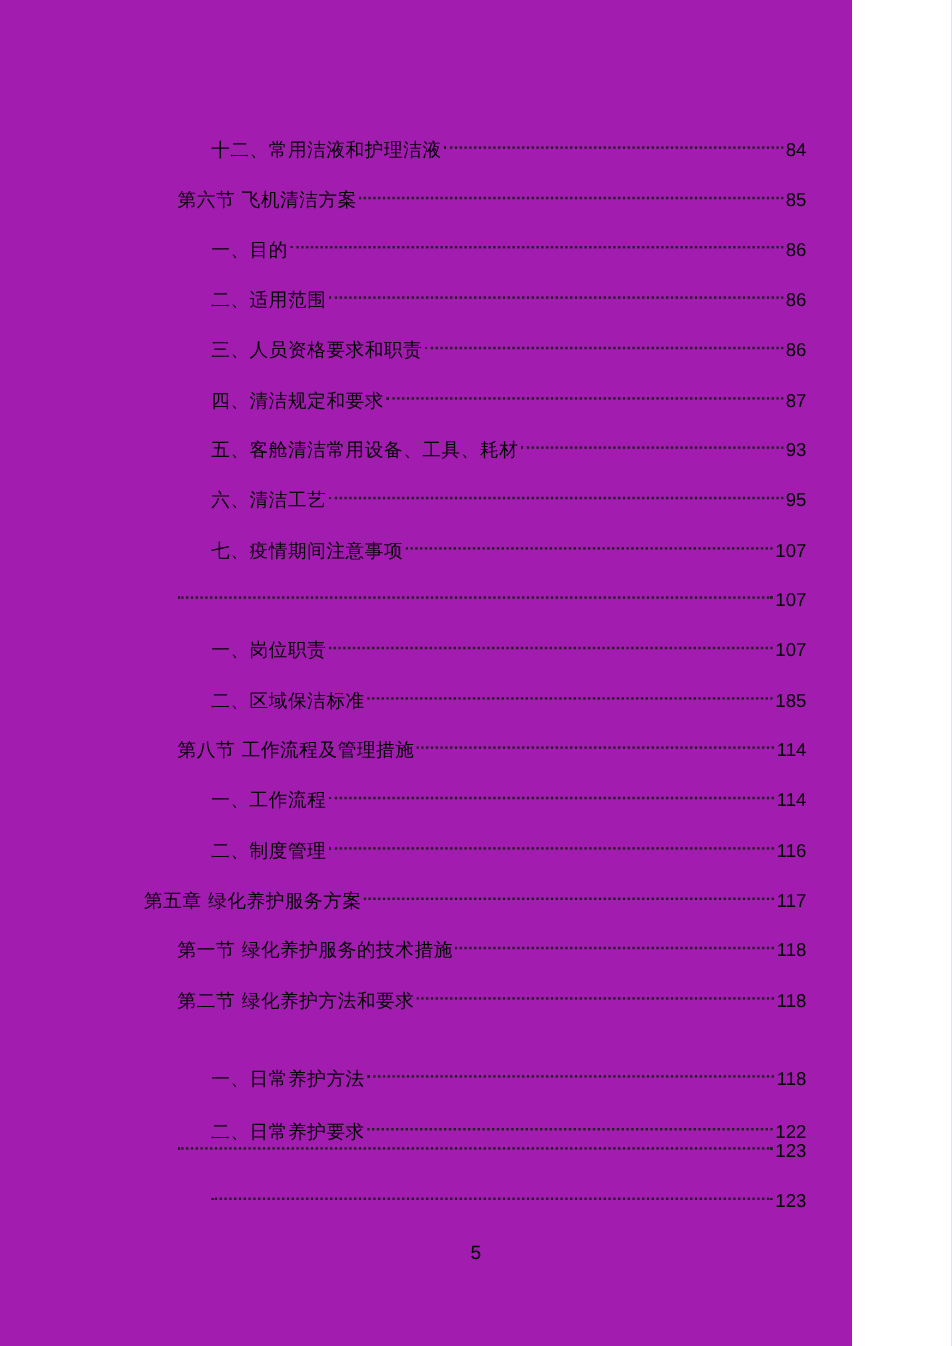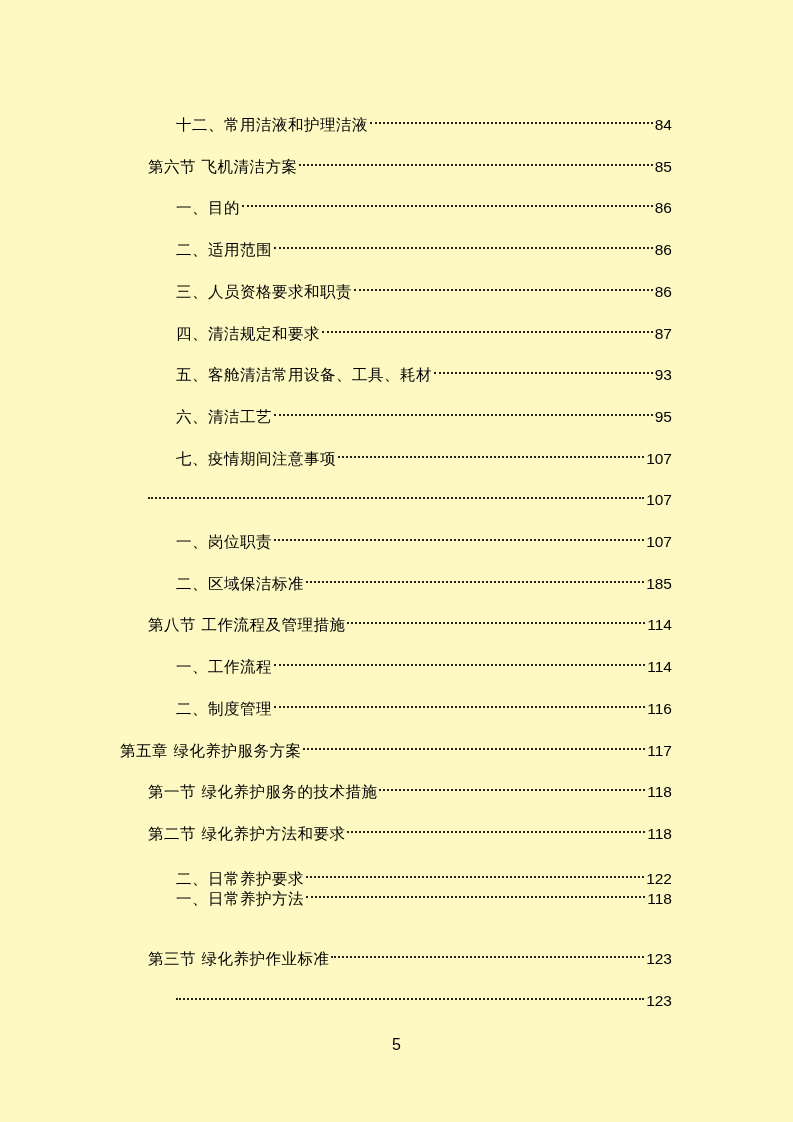--- a/index.html
+++ b/index.html
@@ -11,23 +11,23 @@
       width: 793px;
       height: 1122px;
       position: relative;
       overflow: hidden;
       font-family: "DejaVu Sans", "Liberation Sans", sans-serif;
       color: #000000;
     }
     .page {
       position: absolute;
       left: 0; top: 0;
-      width: 793px;
+      width: 710px;
       height: 1122px;
-      background: #fef9c3;
+      background: #a21caf;
     }
     .toc {
       position: absolute;
       left: 0;
       top: 104px;
       width: 793px;
     }
     .toc-row {
       position: absolute;
       height: 26px;
@@ -167,27 +167,26 @@
     <div class="toc-row lvl1" style="top:708.9px">
       <span class="toc-title">第二节 绿化养护方法和要求</span>
       <span class="toc-leader"></span>
       <span class="toc-page">118</span>
     </div>
     <div class="toc-row lvl2" style="top:774px">
       <span class="toc-title">一、日常养护方法</span>
       <span class="toc-leader"></span>
       <span class="toc-page">118</span>
     </div>
-    <div class="toc-row lvl2" style="top:754px">
+    <div class="toc-row lvl2" style="top:818px">
       <span class="toc-title">二、日常养护要求</span>
       <span class="toc-leader"></span>
       <span class="toc-page">122</span>
     </div>
     <div class="toc-row lvl1" style="top:834px">
-      <span class="toc-title">第三节 绿化养护作业标准</span>
       <span class="toc-leader"></span>
       <span class="toc-page">123</span>
     </div>
     <div class="toc-row lvl2" style="top:875.7px">
       <span class="toc-leader"></span>
       <span class="toc-page">123</span>
     </div>
   </div>
 
   <div class="page-number">5</div>

